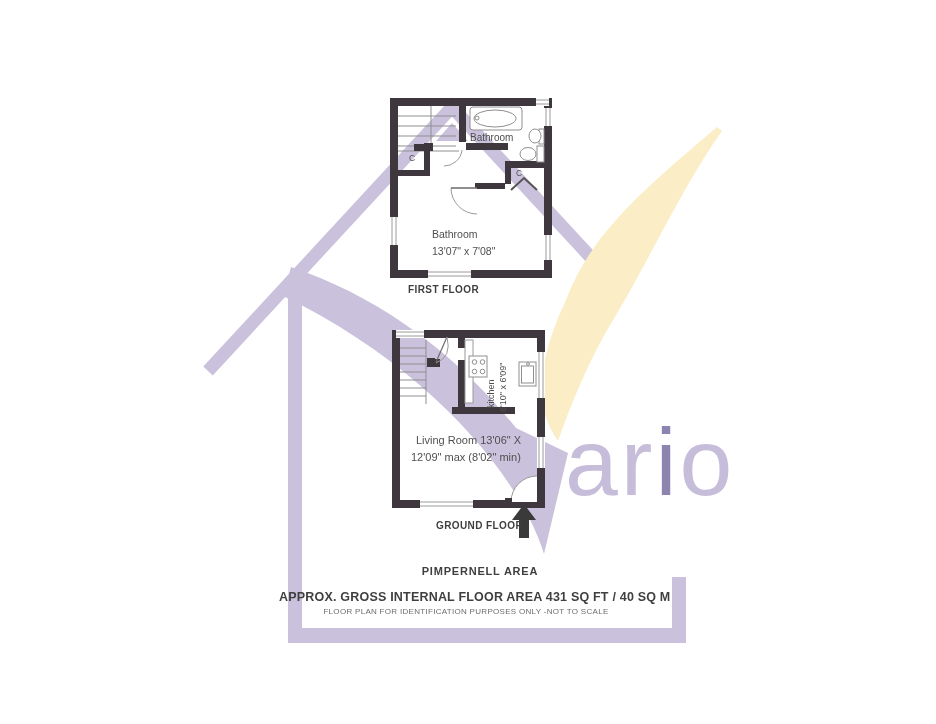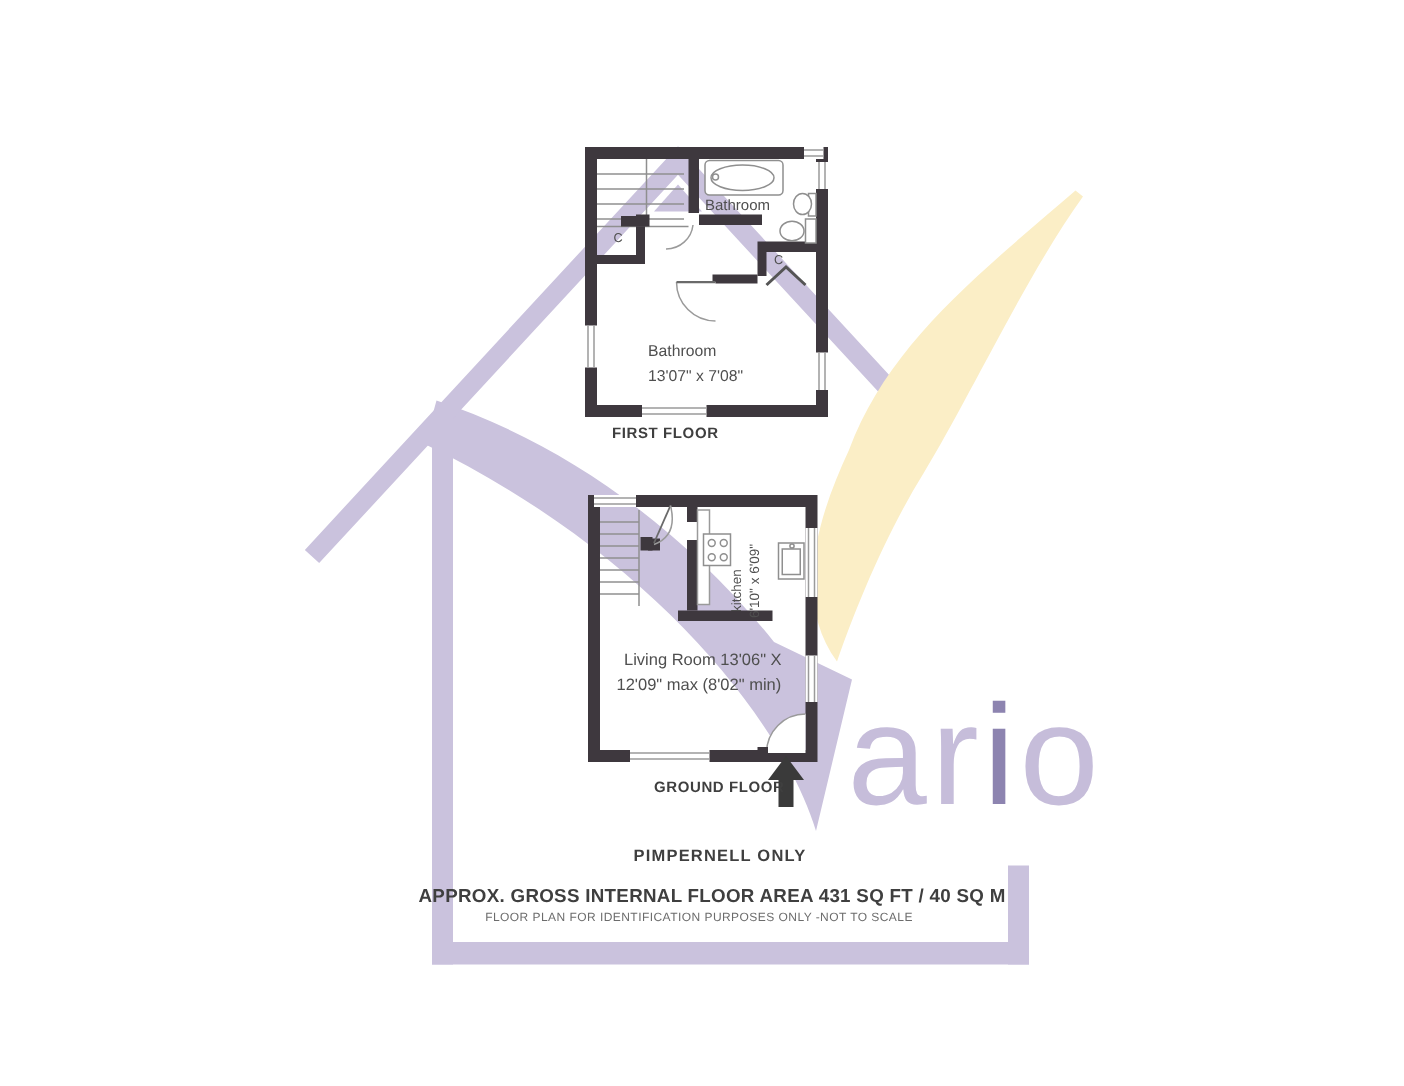--- a/index.html
+++ b/index.html
@@ -4,21 +4,21 @@
 <style>
   html,body{margin:0;padding:0;background:#fff;}
   .stage{
     position:relative;width:936px;height:724px;background:#ffffff;overflow:hidden;
     font-family:"Liberation Sans",sans-serif;
   }
   .layer{position:absolute;left:0;top:0;width:936px;height:724px;}
   svg{position:absolute;left:0;top:0;}
   
   .brand{
-    position:absolute;left:565px;top:504px;height:1px;
+    position:absolute;left:565px;top:462px;height:1px;
     font-family:"Liberation Sans",sans-serif;
     font-size:95px;line-height:0;letter-spacing:3px;
     color:#c6bdda;white-space:nowrap;
   }
   .brand span{line-height:0;vertical-align:baseline;}
   .brand .accent{color:#8d84b0;}
   
   .lbl{position:absolute;color:#4a4a4a;white-space:nowrap;}
   .room{font-size:10.5px;line-height:15px;color:#4f4f4f;}
   .small{font-size:8.5px;color:#4f4f4f;}
@@ -194,18 +194,18 @@
     <div class="lbl small" style="left:409px;top:153px;">C</div>
     <div class="lbl small" style="left:516px;top:168px;">C</div>
     <div class="lbl floor-title" style="left:408px;top:284px;">FIRST FLOOR</div>
 
     <div class="lbl vtext" style="left:485px;top:344px;height:64px;">kitchen</div>
     <div class="lbl vtext" style="left:497px;top:338px;height:74px;">6'10" x 6'09"</div>
     <div class="lbl room" style="left:416px;top:433px;font-size:11px;">Living Room 13'06" X</div>
     <div class="lbl room" style="left:411px;top:450px;font-size:11px;">12'09" max (8'02" min)</div>
     <div class="lbl floor-title" style="left:408px;top:520px;margin-left:28px;">GROUND FLOOR</div>
 
-    <div class="lbl footer-road" style="left:288px;top:565px;width:384px;">PIMPERNELL ONLY</div>
+    <div class="lbl footer-road" style="left:288px;top:565px;width:384px;">PIMPERNELL AREA</div>
     <div class="lbl footer-area" style="left:279px;top:590px;width:384px;">APPROX. GROSS INTERNAL FLOOR AREA 431 SQ FT / 40 SQ M</div>
     <div class="lbl footer-disc" style="left:274px;top:607px;width:384px;">FLOOR PLAN FOR IDENTIFICATION PURPOSES ONLY -NOT TO SCALE</div>
   </div>
 
 </div>
 
 </body></html>

